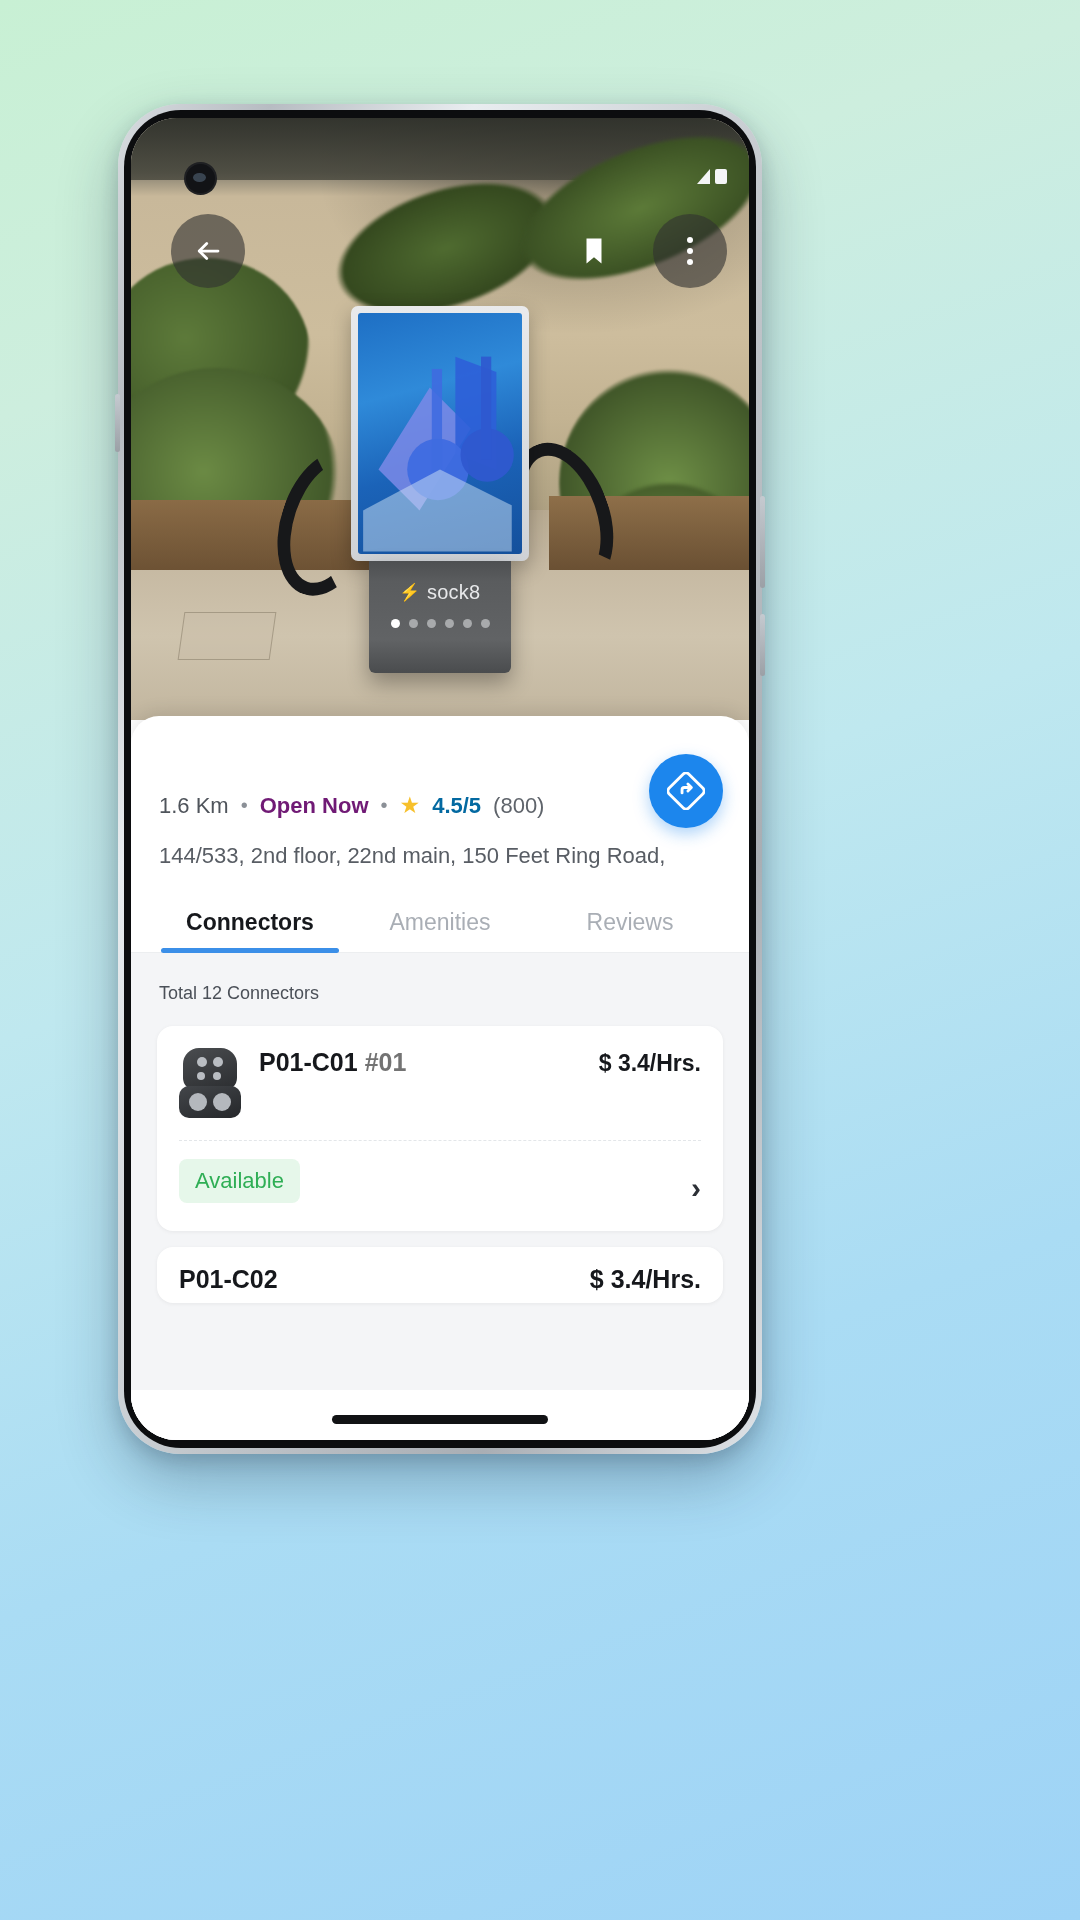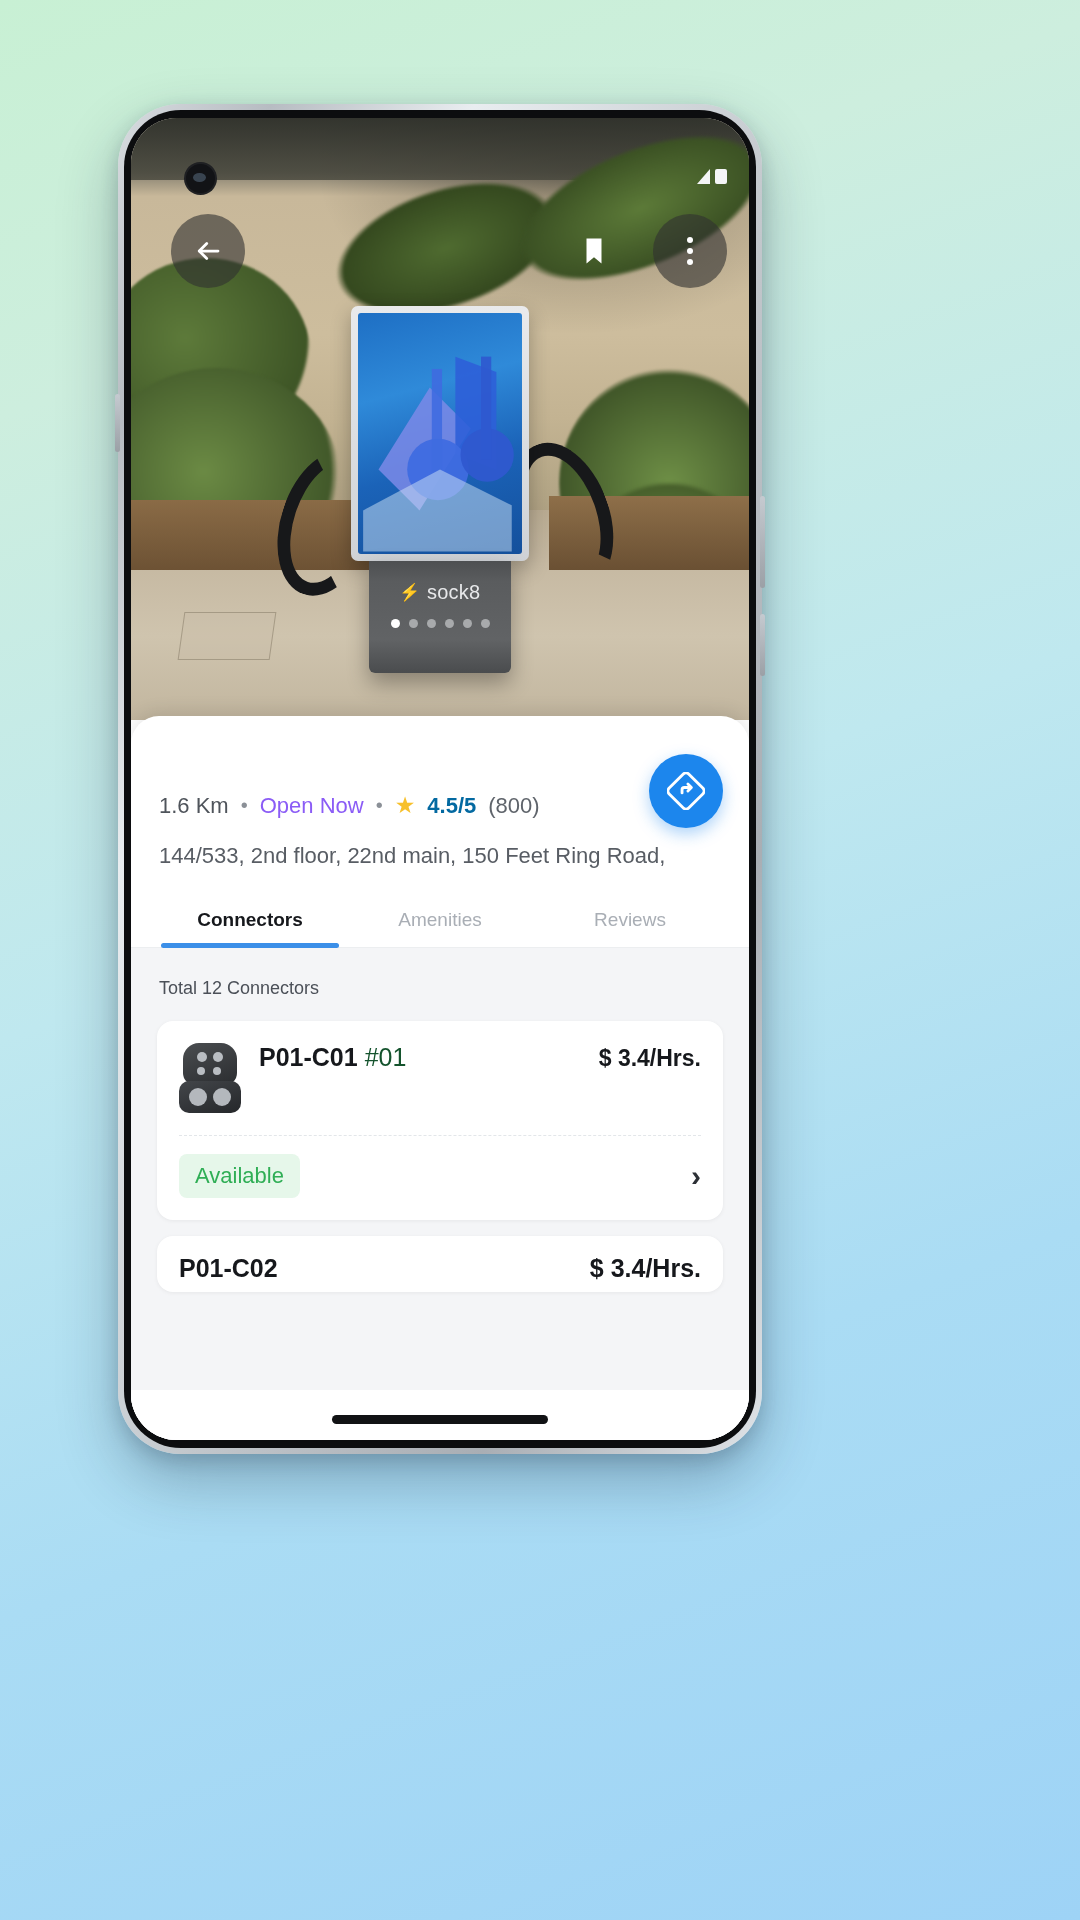--- a/index.html
+++ b/index.html
@@ -184,21 +184,21 @@
   .sheet-head { padding: 56px 28px 0 28px; position:relative; }
   .title {
     font-size: 37px; font-weight: 700; color:#16181c; letter-spacing:-.4px;
   }
   .meta {
     margin-top: 20px;
     font-size: 22px; color:#4f545b;
     display:flex; align-items:center; gap:12px; flex-wrap:nowrap;
   }
   .meta .sep { color:#8b9097; font-size: 20px; }
-  .meta .open { color:#8b5cf6; font-weight:400; }
+  .meta .open { color:#701a75; font-weight:700; }
   .meta .star { color:#f7c02b; font-size: 23px; }
   .meta .rate { color:#0369a1; font-weight:700; }
   .meta .cnt { color:#5c6views; }
   .meta .cnt { color:#5f646b; }
   .addr {
     margin-top: 18px;
     font-size: 22px; line-height: 1.72; color:#585d64;
   }
   .fab {
     position:absolute; right: 26px; top: 38px;
@@ -211,21 +211,21 @@
   
   .tabs {
     margin-top: 34px;
     display:flex; align-items:flex-end;
     padding: 0 24px;
     border-bottom: 1px solid #eceef0;
   }
   .tab {
     flex: 1 1 0; text-align:center;
     padding-bottom: 16px;
-    font-size: 19px; color:#a9aeb5;
+    font-size: 23px; color:#a9aeb5;
     position:relative;
   }
   .tab.active { color:#16181c; font-weight:700; }
   .tab.active::after{
     content:""; position:absolute; left: 6px; right: 6px; bottom:-1px;
     height: 5px; border-radius: 3px; background:#3b8fe8;
   }
 
   
   .listarea { background:#f4f5f7; padding: 0 0 20px 0; height: 100%; }
@@ -267,27 +267,27 @@
   }
   .plug-bot {
     position:absolute; left:0; top:38px; width: 62px; height: 32px;
     background: linear-gradient(160deg,#43464a,#25272a);
     border-radius: 10px;
     display:flex; align-items:center; justify-content:center; gap:6px;
   }
   .plug-bot i{ width:18px;height:18px;border-radius:50%;background:#b4b8bd; }
   .conn-txt { flex:1; }
   .conn-name { font-size: 25px; color:#16181c; font-weight:700; }
-  .conn-name span { color:#14532d; font-weight:400; }
+  .conn-name span { color:#737373; font-weight:700; }
   .conn-sub { margin-top: 12px; font-size: 23px; color:#5a5f66; }
   .price { font-size: 23px; font-weight:700; color:#16181c; white-space:nowrap; padding-top:2px;}
   .conn-div { margin-top: 22px; border-top: 1px dashed #e3e6e9; }
   .conn-foot {
-    display:flex; align-items:center; justify-content:space-between;
-    padding: 18px 0 22px 0;
+    display:flex; align-items:flex-end; justify-content:space-between;
+    padding: 18px 0 28px 0;
   }
   .badge {
     background:#e6f7ea; color:#2fae55;
     font-size: 22px; border-radius: 8px;
     padding: 9px 16px;
   }
   .arrow { color:#2c3036; font-size: 30px; font-weight:700; line-height:1; }
 
   .card-peek {
     margin: 16px 26px 0 26px; height: 56px;

